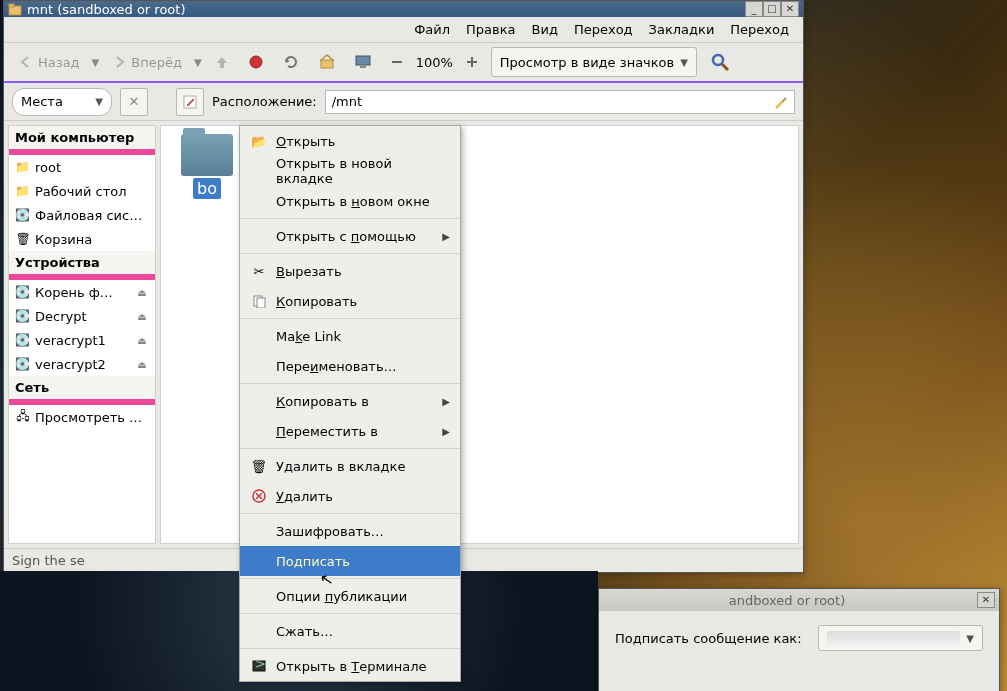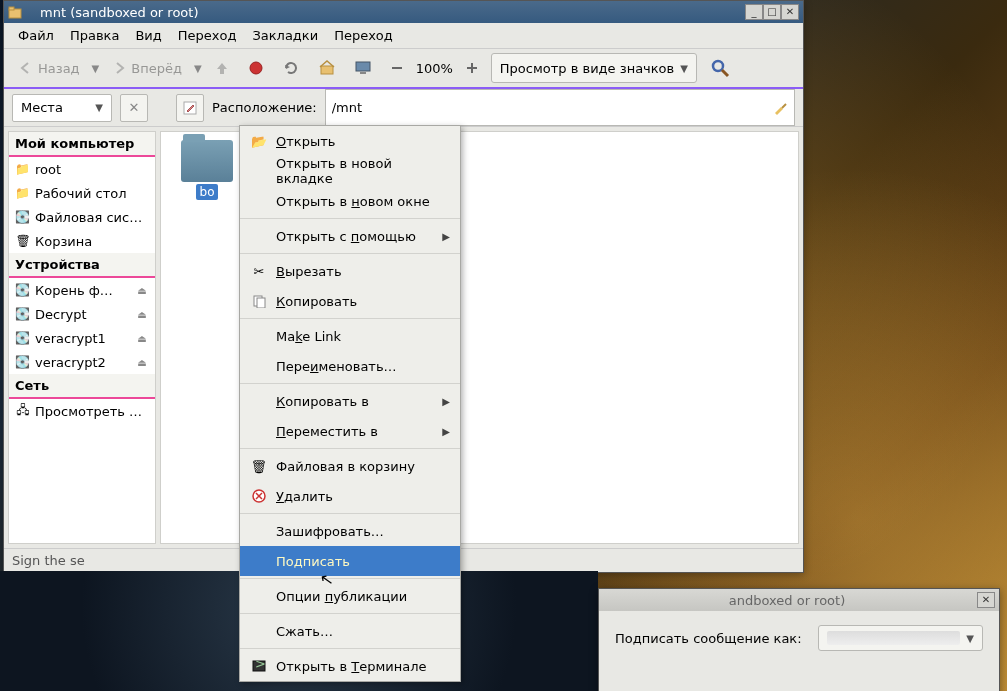--- a/index.html
+++ b/index.html
@@ -1,46 +1,46 @@
 <!DOCTYPE html>
 <html><head>
 <meta charset="utf-8">
 <style>
 * { box-sizing: border-box; margin: 0; padding: 0; font-family: "DejaVu Sans", "Liberation Sans", sans-serif; font-size: 13px; }
 body { width: 1007px; height: 691px; overflow: hidden; position: relative; background: linear-gradient(135deg,#0a1525 0%,#1b2a3a 25%,#3a2a0f 60%,#6b4515 80%,#b58530 100%); }
 .noise-overlay { position:absolute; inset:0; background: radial-gradient(circle at 70% 40%, rgba(255,180,60,.25), transparent 40%), radial-gradient(circle at 85% 75%, rgba(255,200,90,.3), transparent 35%); pointer-events:none; }
 .window { position:absolute; background:#e8e8e4; border:1px solid #555; display:flex; flex-direction:column; box-shadow:0 2px 8px rgba(0,0,0,.3); }
-.titlebar { height:22px; background:linear-gradient(#4a6a8a,#365a7f); color:#fff; display:flex; align-items:center; gap:18px; padding:0 4px; font-size:12px; }
+.titlebar { height:16px; background:linear-gradient(#4a6a8a,#365a7f); color:#fff; display:flex; align-items:center; gap:5px; padding:0 4px; font-size:12px; }
 .titlebar .ticon { width:14px; height:14px; display:inline-flex; align-items:center; justify-content:center; }
 .titlebar .title { flex:1; }
 .winbtns { display:flex; gap:0; }
 .winbtn { width:18px; height:16px; background:#d6d6d2; border:1px solid #888; display:flex; align-items:center; justify-content:center; font-size:10px; line-height:10px; color:#333; }
-.menubar { height:26px; background:#e8e8e4; border-bottom:1px solid #ccc; display:flex; align-items:center; gap:0; padding:0 6px; }
+.menubar { height:26px; background:#e8e8e4; border-bottom:1px solid #ccc; display:flex; align-items:center; gap:0; padding:0 6px;justify-content:flex-end; }
 .menubar .mitem { padding:4px 8px; cursor:default; }
 .toolbar { height:40px; background:#e8e8e4; border-bottom:2px solid #8b5cf6; display:flex; align-items:center; gap:6px; padding:0 8px; }
 .tbtn { height:28px; display:inline-flex; align-items:center; justify-content:center; gap:4px; padding:0 6px; border-radius:3px; color:#555; }
 .tbtn.disabled { opacity:.55; }
 .tsel { height:30px; border:1px solid #b8b8b4; background:#f4f4f0; border-radius:3px; display:inline-flex; align-items:center; padding:0 8px; gap:6px; }
 .tsel .caret { font-size:10px; color:#555; }
 .locbar { height:38px; background:#e8e8e4; border-bottom:1px solid #ccc; display:flex; align-items:center; gap:8px; padding:4px 8px; }
-.locsel { height:28px; border:1px solid #b8b8b4; background:#fff; border-radius:2px; display:inline-flex; align-items:center; padding:0 8px; gap:6px; width:100px; justify-content:space-between; }
+.locsel { height:28px; border:1px solid #b8b8b4; background:#fff; border-radius:12px; display:inline-flex; align-items:center; padding:0 8px; gap:6px; width:100px; justify-content:space-between; }
 .iconbtn { width:28px; height:28px; border:1px solid #b8b8b4; background:#f4f4f0; border-radius:2px; display:inline-flex; align-items:center; justify-content:center; }
-.locinput { flex:1; height:37px; border:1px solid #b8b8b4; background:#fff; padding:0 6px; display:flex; align-items:center; justify-content:space-between; }
+.locinput { flex:1; height:24px; border:1px solid #b8b8b4; background:#fff; padding:0 6px; display:flex; align-items:center; justify-content:space-between; }
 .locinput input { border:none; outline:none; flex:1; font-size:13px; background:transparent; }
 .body { flex:1; display:flex; overflow:hidden; }
 .sidebar { width:148px; background:#fff; border:1px solid #cfcfcb; margin:4px; overflow:hidden; display:flex; flex-direction:column; }
-.sidegroup { padding:4px 6px; font-weight:bold; border-bottom:2px solid #ec4899; background:#f4f4f0; }
+.sidegroup { padding:4px 6px; font-weight:bold; border-bottom:6px solid #ec4899; background:#f4f4f0; }
 .siderow { height:24px; display:flex; align-items:center; gap:4px; padding:0 6px; }
 .siderow .sicon { width:16px; height:16px; display:inline-flex; align-items:center; justify-content:center; font-size:12px; }
 .siderow .eject { margin-left:auto; width:14px; height:14px; font-size:10px; color:#888; display:inline-flex; align-items:center; justify-content:center; }
 .content { flex:1; background:#fff; border:1px solid #cfcfcb; margin:4px 4px 4px 0; position:relative; }
 .fileicon { position:absolute; left:20px; top:8px; display:flex; flex-direction:column; align-items:center; gap:2px; }
 .folder { width:52px; height:42px; background:linear-gradient(#7aa0b4,#5a8098); border-radius:3px; position:relative; }
 .folder::before { content:''; position:absolute; top:-6px; left:2px; width:22px; height:8px; background:#7aa0b4; border-radius:2px 2px 0 0; }
-.flabel { background:#3d7cc9; color:#fff; font-size:12px; padding:1px 4px; border-radius:2px; }
+.flabel { background:#3d7cc9; color:#fff; font-size:16px; padding:1px 4px; border-radius:2px; }
 .statusbar { height:24px; border-top:1px solid #ccc; display:flex; align-items:center; padding:0 8px; font-size:12px; color:#555; }
 .ctxmenu { position:absolute; background:#eeeeea; border:1px solid #a8a8a4; box-shadow:2px 2px 6px rgba(0,0,0,.3); width:222px; left:239px; top:125px; z-index:100; }
 .ctxrow { height:30px; display:flex; align-items:center; gap:8px; padding:0 10px 0 10px; position:relative; }
 .ctxrow .cicon { width:18px; height:18px; display:inline-flex; align-items:center; justify-content:center; font-size:13px; }
 .ctxrow .clabel { flex:1; }
 .ctxrow .carrow { font-size:10px; color:#444; }
 .ctxrow.hl { background:#3d7cc9; color:#fef9c3; }
 .ctxrow.disabled { color:#a8a8a4; }
 .ctxsep { height:1px; background:#d2d2ce; margin:2px 0; }
 .und { text-decoration:underline; }
@@ -290,21 +290,21 @@
       <span class="carrow">▶</span>
     </div>
   <div class="ctxrow">
       <span class="cicon"></span>
       <span class="clabel"><span class="und">П</span>ереместить в</span>
       <span class="carrow">▶</span>
     </div>
   <div class="ctxsep"></div>
   <div class="ctxrow">
       <span class="cicon">🗑</span>
-      <span class="clabel">Файловая в корзину</span>
+      <span class="clabel">Удалить в вкладке</span>
     </div>
   <div class="ctxrow">
       <span class="cicon">
         <svg width="14" height="14">
           <circle cx="7" cy="7" r="6" fill="#fff" stroke="#c33" stroke-width="1.5"></circle>
           <line x1="4" y1="4" x2="10" y2="10" stroke="#c33" stroke-width="1.5"></line>
           <line x1="10" y1="4" x2="4" y2="10" stroke="#c33" stroke-width="1.5"></line>
         </svg>
       </span>
       <span class="clabel"><span class="und">У</span>далить</span>

